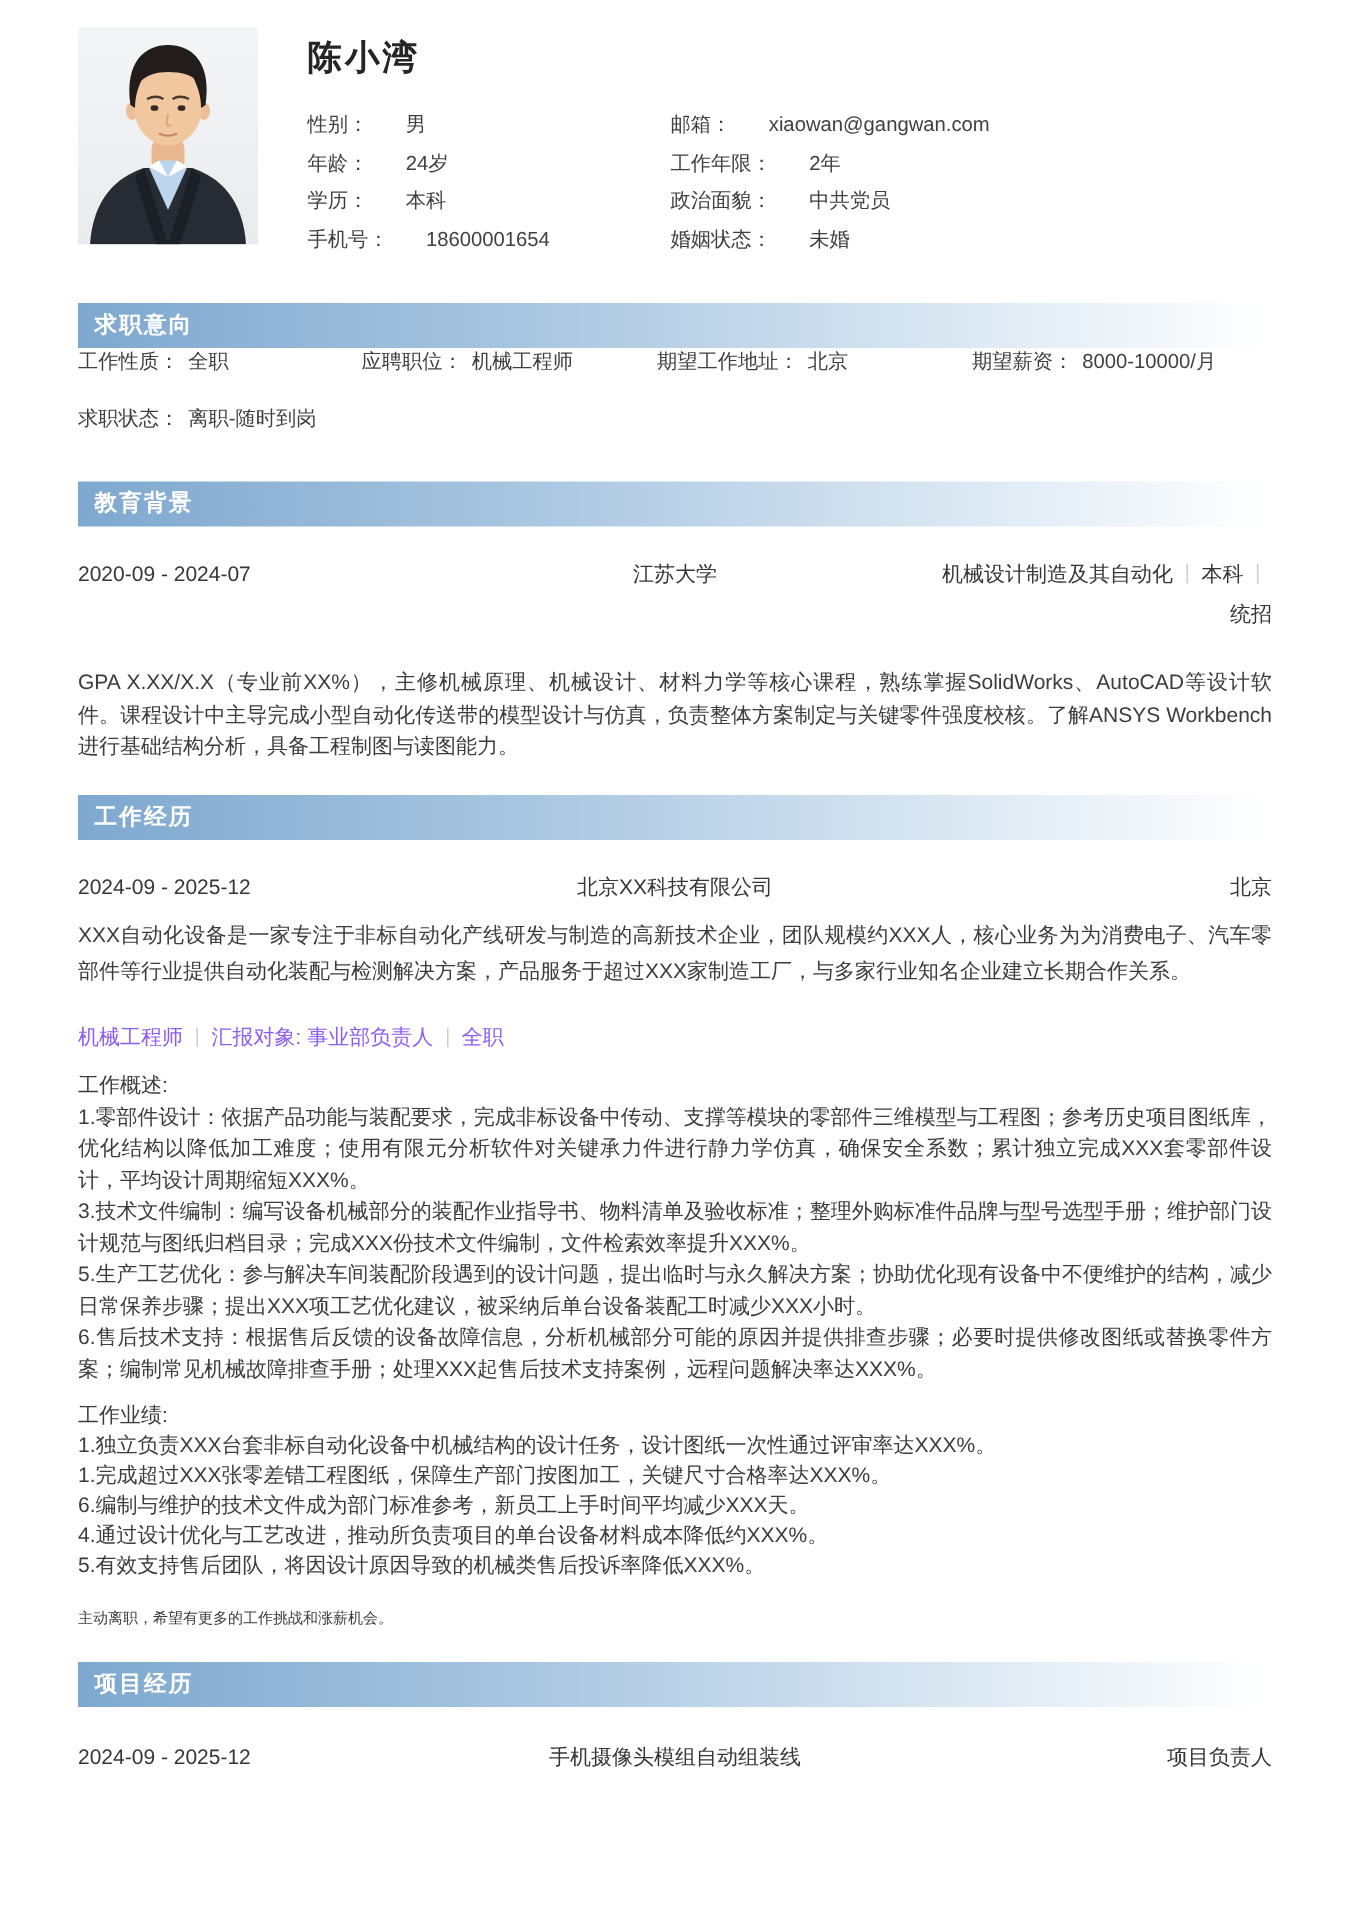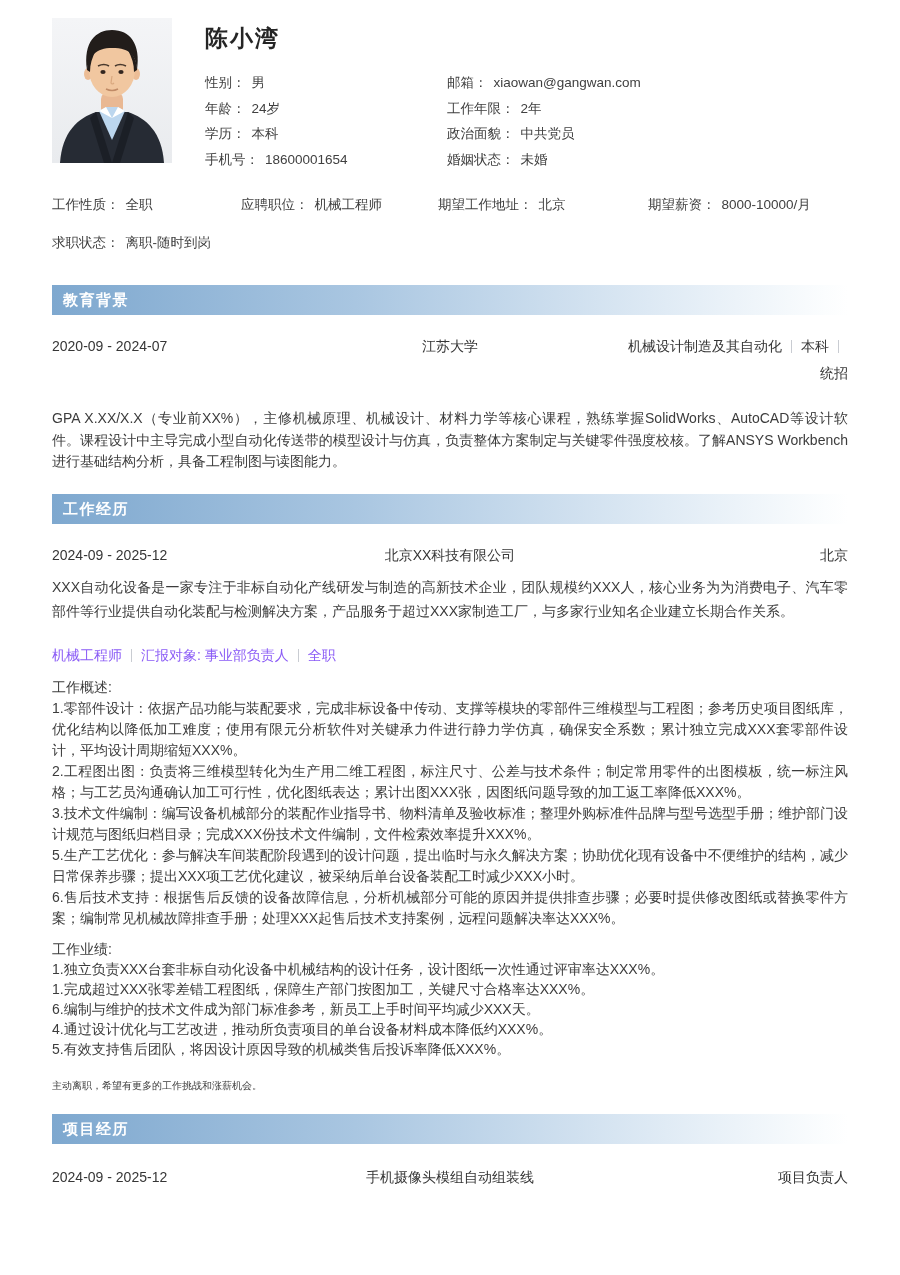--- a/index.html
+++ b/index.html
@@ -7,41 +7,41 @@
     font-family:"Liberation Sans","DejaVu Sans",sans-serif; color:#3d3d3d; }
   .page { width:900px; height:1275px; padding:18px 52px 0 52px; overflow:hidden; }
 
   
   .header { display:flex; }
   .photo-box { width:120px; height:145px; flex:none; overflow:hidden; background:#eef0f3; }
   .header-right { margin-left:33px; flex:1; padding-top:5px; }
   .name { font-size:23px; font-weight:bold; color:#252525; letter-spacing:2px; margin-bottom:16px; }
   .info-grid { display:grid; grid-template-columns:242px 1fr; }
   .info-col { display:flex; flex-direction:column; }
-  .info-row { display:flex; align-items:baseline; font-size:13.5px; color:#404040; height:25.5px; line-height:25.5px; }
+  .info-row { display:flex; align-items:baseline; font-size:13.5px; color:#404040; height:25.5px; line-height:25.5px;gap:19px; }
   .info-row .lbl { color:#404040; }
   .info-row .val { margin-left:6px; }
 
   
   .section-bar { height:30px; margin-left:0;
     background:linear-gradient(to right,#7ea8cf 0%,#a9c6e1 38%,#dde9f4 75%,#fbfdfe 97%,#ffffff 100%); }
   .section-bar .bar-title { color:#ffffff; font-weight:bold; font-size:15px; line-height:30px;
     padding-left:11px; letter-spacing:1.5px; }
 
   
   .triple-row { display:grid; grid-template-columns:1fr auto 1fr; align-items:start;
     font-size:14px; color:#363636; }
   .triple-row .left { justify-self:start; }
   .triple-row .center { justify-self:center; }
   .triple-row .right { justify-self:end; text-align:right; }
 
   .pair .lbl { color:#3f3f3f; }
   .pair .val { margin-left:6px; color:#3f3f3f; }
 
-  .intent-row1 { display:grid; grid-template-columns:189px 197px 210px auto; margin-top:24px; font-size:13.5px; }
+  .intent-row1 { display:grid; grid-template-columns:189px 197px 210px auto; font-size:13.5px; }
   .intent-row2 { margin-top:20px; font-size:13.5px; }
 
   .vsep { display:inline-block; width:1px; height:13px; background:#c9ccd2; margin:0 9px; vertical-align:-2px; }
 
   .body-text { font-size:14px; line-height:21px; color:#3c3c3c; text-align:justify; }
   .edu-desc { margin-top:25px; line-height:21.5px; }
 
   .edu-row { margin-top:23px; }
   .edu-right-l1 { white-space:nowrap; }
   .edu-right-l2 { margin-top:9px; }
@@ -141,20 +141,23 @@
           </div>
           <div class="info-row">
             <span class="lbl">婚姻状态：</span>
             <span class="val">未婚</span>
           </div>
         </div>
       </div>
     </div>
   </div>
 
+  <div class="section-bar mt-sec-1">
+    <div class="bar-title">求职意向</div>
+  </div>
   <div class="intent-row1">
     <div class="pair">
       <span class="lbl">工作性质：</span><span class="val">全职</span>
     </div>
     <div class="pair">
       <span class="lbl">应聘职位：</span><span class="val">机械工程师</span>
     </div>
     <div class="pair">
       <span class="lbl">期望工作地址：</span><span class="val">北京</span>
     </div>
@@ -191,21 +194,20 @@
     <div class="center">北京XX科技有限公司</div>
     <div class="right">北京</div>
   </div>
   <div class="body-text company-intro">XXX自动化设备是一家专注于非标自动化产线研发与制造的高新技术企业，团队规模约XXX人，核心业务为为消费电子、汽车零部件等行业提供自动化装配与检测解决方案，产品服务于超过XXX家制造工厂，与多家行业知名企业建立长期合作关系。</div>
   <div class="position-row">
     <span>机械工程师</span><span class="vsep"></span><span>汇报对象: 事业部负责人</span><span class="vsep"></span><span>全职</span>
   </div>
   <div class="overview">
     <div class="body-text">工作概述:</div>
     <div class="body-text">1.零部件设计：依据产品功能与装配要求，完成非标设备中传动、支撑等模块的零部件三维模型与工程图；参考历史项目图纸库，优化结构以降低加工难度；使用有限元分析软件对关键承力件进行静力学仿真，确保安全系数；累计独立完成XXX套零部件设计，平均设计周期缩短XXX%。</div>
-    <div class="body-text">2.工程图出图：负责将三维模型转化为生产用二维工程图，标注尺寸、公差与技术条件；制定常用零件的出图模板，统一标注风格；与工艺员沟通确认加工可行性，优化图纸表达；累计出图XXX张，因图纸问题导致的加工返工率降低XXX%。</div>
     <div class="body-text">3.技术文件编制：编写设备机械部分的装配作业指导书、物料清单及验收标准；整理外购标准件品牌与型号选型手册；维护部门设计规范与图纸归档目录；完成XXX份技术文件编制，文件检索效率提升XXX%。</div>
     <div class="body-text">5.生产工艺优化：参与解决车间装配阶段遇到的设计问题，提出临时与永久解决方案；协助优化现有设备中不便维护的结构，减少日常保养步骤；提出XXX项工艺优化建议，被采纳后单台设备装配工时减少XXX小时。</div>
     <div class="body-text">6.售后技术支持：根据售后反馈的设备故障信息，分析机械部分可能的原因并提供排查步骤；必要时提供修改图纸或替换零件方案；编制常见机械故障排查手册；处理XXX起售后技术支持案例，远程问题解决率达XXX%。</div>
   </div>
   <div class="achievements">
     <div class="body-text">工作业绩:</div>
     <div class="body-text">1.独立负责XXX台套非标自动化设备中机械结构的设计任务，设计图纸一次性通过评审率达XXX%。</div>
     <div class="body-text">1.完成超过XXX张零差错工程图纸，保障生产部门按图加工，关键尺寸合格率达XXX%。</div>
     <div class="body-text">6.编制与维护的技术文件成为部门标准参考，新员工上手时间平均减少XXX天。</div>
     <div class="body-text">4.通过设计优化与工艺改进，推动所负责项目的单台设备材料成本降低约XXX%。</div>

